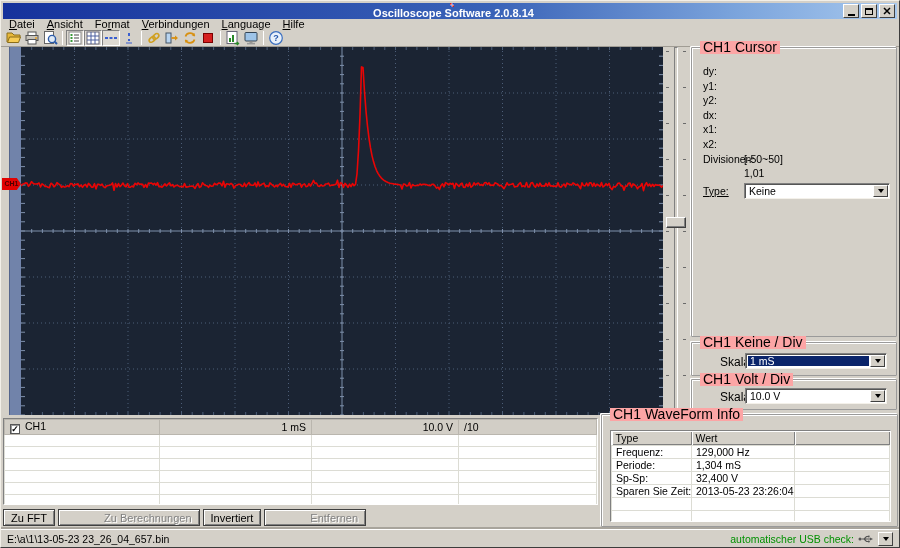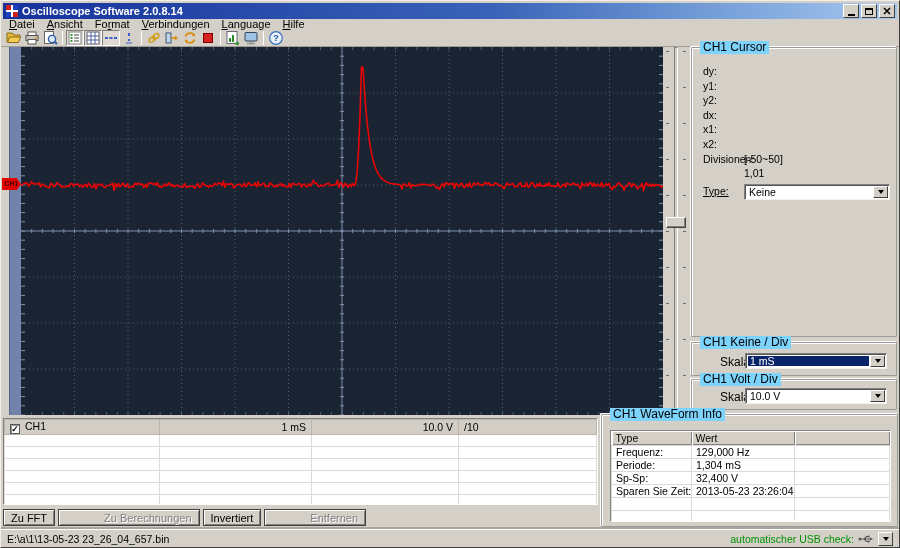--- a/index.html
+++ b/index.html
@@ -3,21 +3,21 @@
 <meta charset="utf-8">
 <style>
   html,body{margin:0;padding:0;width:900px;height:548px;overflow:hidden;
     background:#d4d0c8;font-family:"Liberation Sans",sans-serif;}
   *{box-sizing:border-box;}
   .win{position:relative;width:900px;height:548px;background:#d4d0c8;
     border:1px solid;border-color:#f2efe8 #3c3c3c #3c3c3c #f2efe8;}
   
   .titlebar{position:absolute;left:2px;top:2px;width:894px;height:16px;
     background:linear-gradient(90deg,#16329c 0%,#3a63b8 55%,#7ba4dc 82%,#a7c8ee 100%);
-    display:flex;align-items:center;padding-left:3px;}
+    display:flex;align-items:center;padding-left:3px;flex-direction:column;}
   .titlebar .ttl{color:#fff;font-size:11px;font-weight:bold;margin-left:4px;white-space:nowrap;}
   .tcontrols{position:absolute;right:2px;top:1px;display:flex;gap:2px;}
   .tbn{width:16px;height:14px;background:#d4d0c8;border:1px solid;
     border-color:#fff #404040 #404040 #fff;display:flex;align-items:center;justify-content:center;padding:0;}
   .glyph-min{width:7px;height:2px;background:#000;margin-top:7px;}
   .glyph-max{width:8px;height:7px;border:1px solid #000;border-top-width:2px;}
   
   .menubar{position:absolute;left:2px;top:18px;width:894px;height:11px;
     display:flex;align-items:center;font-size:11px;line-height:11px;}
   .mitem{padding:0 6px;white-space:nowrap;color:#000;}
@@ -44,27 +44,27 @@
     background:repeating-linear-gradient(to bottom,#6a6a6a 0 1px,transparent 1px 36px);}
   .vslider .tl{left:3px;} .vslider .tr{right:3px;}
   .vslider .track{position:absolute;left:11px;top:0;width:4px;height:368px;
     background:#d4d0c8;border:1px solid;border-color:#808080 #fff #fff #808080;}
   .vslider .thumb{position:absolute;left:3px;top:170px;width:20px;height:11px;
     background:#d4d0c8;border:1px solid;border-color:#fff #404040 #404040 #fff;
     box-shadow:inset -1px -1px 0 #808080;}
   
   .group{position:absolute;border:1px solid #9a9a9a;border-radius:1px;
     box-shadow:1px 1px 0 #fff inset, -1px -1px 0 #fff;}
-  .gtitle{position:absolute;top:-7px;left:8px;background:#7dd3fc;padding:0 3px;
-    font-size:12px;line-height:13px;white-space:nowrap;}
+  .gtitle{position:absolute;top:-7px;left:8px;background:#fca5a5;padding:0 3px;
+    font-size:14px;line-height:13px;white-space:nowrap;}
   
   #grp-cursor{left:690px;top:46px;width:206px;height:290px;padding-top:16px;}
   .crow{height:14.6px;line-height:14.6px;padding-left:11px;font-size:10.5px;white-space:nowrap;}
   .clabel{display:inline-block;width:41px;}
-  .type-row{margin-top:3px;display:flex;align-items:flex-start;text-decoration:underline;}
+  .type-row{margin-top:3px;display:flex;align-items:center;text-decoration:underline;}
   
   .combo{position:relative;display:inline-block;height:16px;background:#fff;
     border:1px solid;border-color:#808080 #f4f1ea #f4f1ea #808080;
     box-shadow:inset 1px 1px 0 #555;}
   .combo .val{position:absolute;left:2px;top:2px;right:17px;bottom:2px;
     font-size:10.5px;line-height:11px;padding-left:2px;overflow:hidden;white-space:nowrap;}
   .combo.selected .val{background:#0a246a;color:#fff;}
   .combo .btn{position:absolute;right:1px;top:1px;width:15px;bottom:1px;background:#d4d0c8;
     border:1px solid;border-color:#fff #404040 #404040 #fff;
     display:flex;align-items:center;justify-content:center;}

